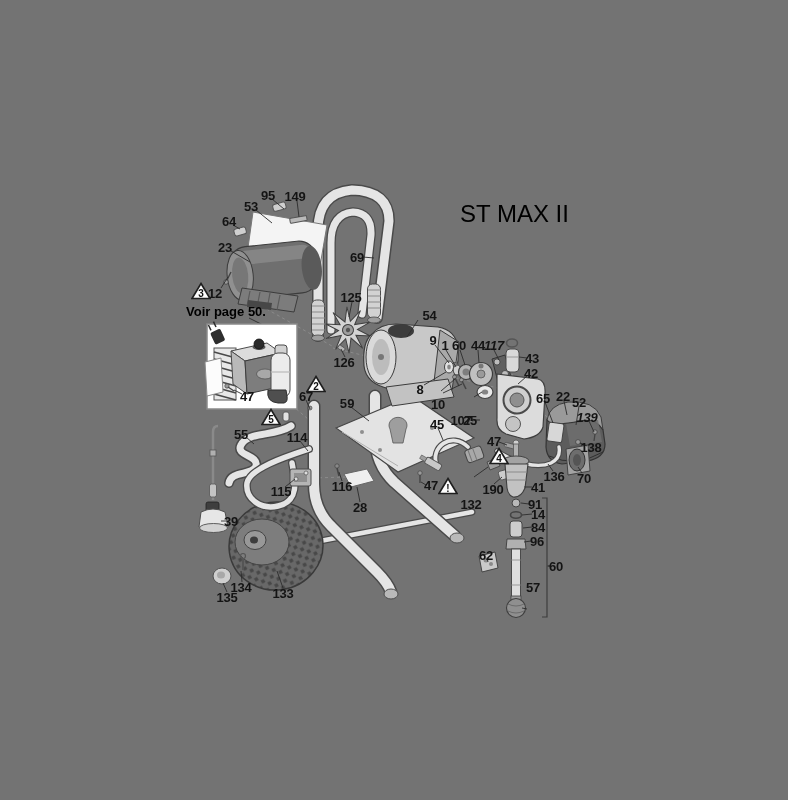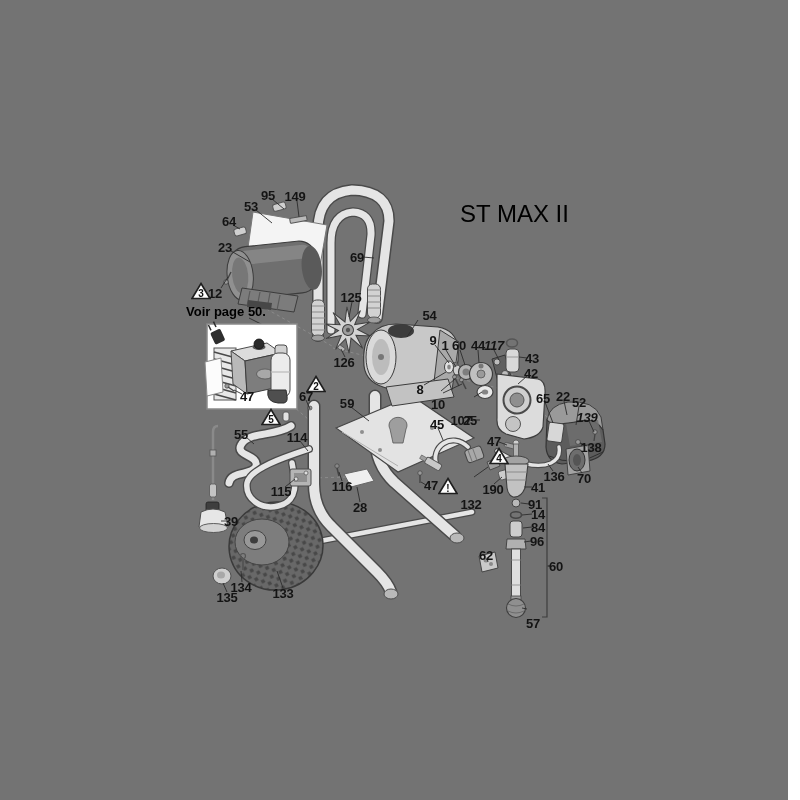--- a/index.html
+++ b/index.html
@@ -327,21 +327,21 @@
       <div class="part-label" style="left: 538px; top: 487px;">41</div>
       <div class="part-label" style="left: 554px; top: 476px;">136</div>
       <div class="part-label" style="left: 584px; top: 478px; text-align: right;">70</div>
       <div class="part-label" style="left: 231px; top: 521px;">39</div>
       <div class="part-label" style="left: 535px; top: 504px;">91</div>
       <div class="part-label" style="left: 538px; top: 514px;">14</div>
       <div class="part-label" style="left: 538px; top: 527px;">84</div>
       <div class="part-label" style="left: 537px; top: 541px;">96</div>
       <div class="part-label" style="left: 486px; top: 555px;">62</div>
       <div class="part-label" style="left: 556px; top: 566px;">60</div>
-      <div class="part-label" style="left: 533px; top: 623px; text-align: right;">57</div>
+      <div class="part-label" style="left: 533px; top: 587px; text-align: right;">57</div>
       <div class="part-label" style="left: 241px; top: 587px;">134</div>
       <div class="part-label" style="left: 227px; top: 597px;">135</div>
       <div class="part-label" style="left: 283px; top: 593px;">133</div>
       <div class="warning-tri" style="left: 201px; top: 291px;"><svg width="20" height="18" viewBox="0 0 20 18">
           <polygon points="10,1.5 19,16.5 1,16.5" fill="#fdfdfd" stroke="#1e1e1e" stroke-width="1.6"></polygon>
           <text x="10" y="14.5" text-anchor="middle" font-size="10" font-weight="bold" fill="#111" font-family="Liberation Sans, sans-serif">3</text>
         </svg></div>
       <div class="warning-tri" style="left: 316px; top: 384px;"><svg width="20" height="18" viewBox="0 0 20 18">
           <polygon points="10,1.5 19,16.5 1,16.5" fill="#fdfdfd" stroke="#1e1e1e" stroke-width="1.6"></polygon>
           <text x="10" y="14.5" text-anchor="middle" font-size="10" font-weight="bold" fill="#111" font-family="Liberation Sans, sans-serif">2</text>

